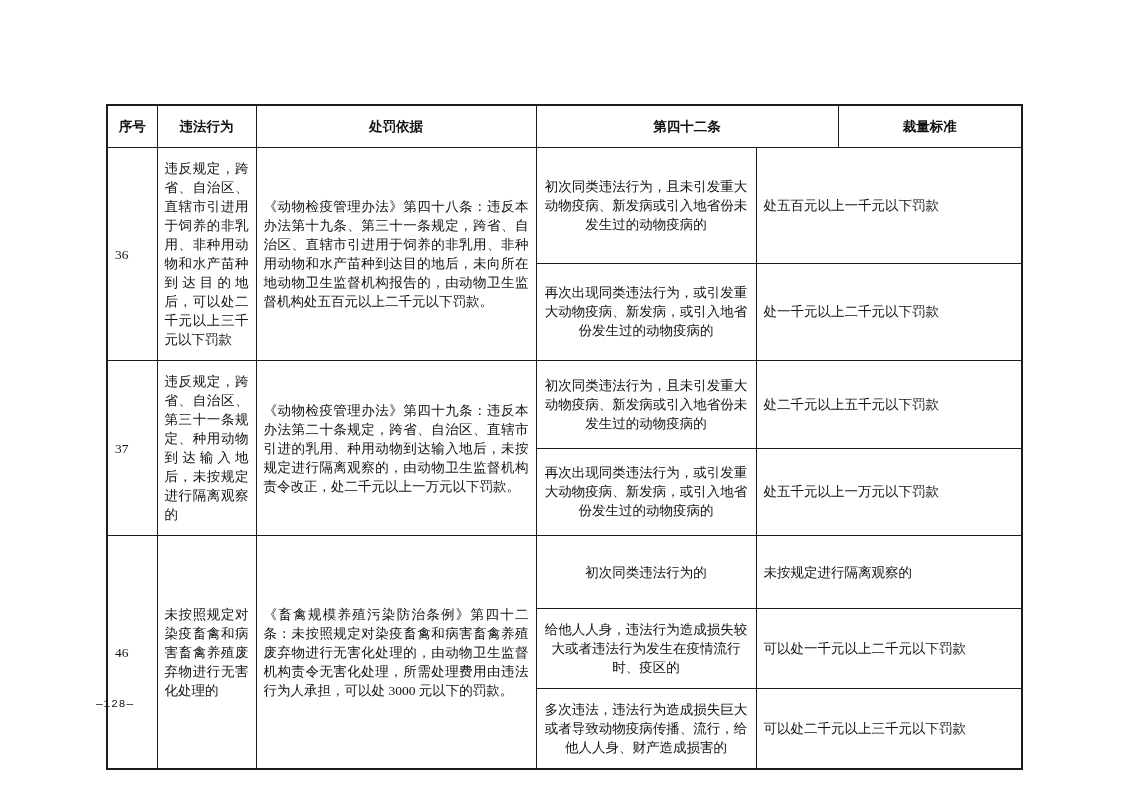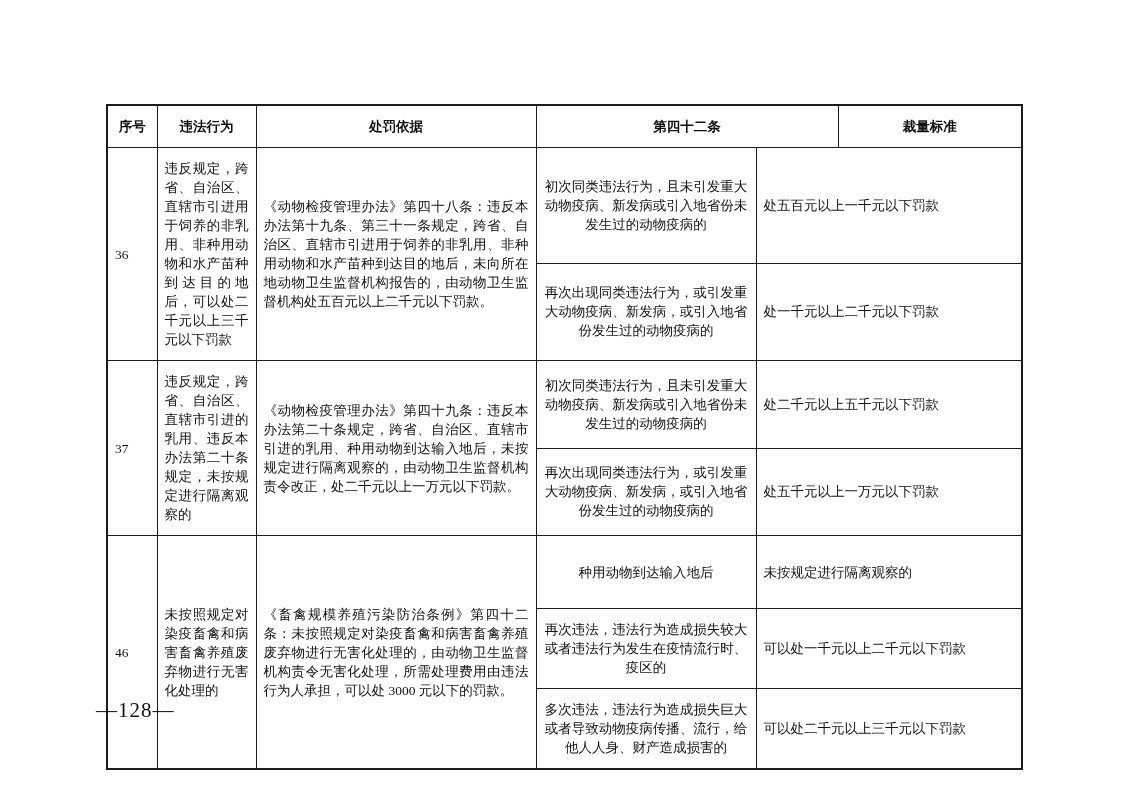--- a/index.html
+++ b/index.html
@@ -38,22 +38,22 @@
     font-size:14px;line-height:22px;padding:6px 10px;margin-top:39px;
   }
   td.c-circ{
     text-align:center;font-size:13.5px;line-height:19px;padding:4px 8px;
   }
   td.c-std{
     text-align:left;font-size:13.5px;line-height:19px;padding:4px 10px;margin-left:24px;
   }
   .page-number{
     position:absolute;left:96px;top:698px;
-    font-size:21px;letter-spacing:1px;color:#111;
-    font-family:Liberation Serif, serif;
+    font-size:11px;letter-spacing:1px;color:#111;
+    font-family:Liberation Mono, monospace;
   }
 </style>
 </head>
 <body>
 
 <div class="page">
 
   <table class="penalty-table">
     <colgroup>
       <col style="width:50px">
@@ -80,39 +80,39 @@
       <td class="c-circ">初次同类违法行为，且未引发重大动物疫病、新发病或引入地省份未发生过的动物疫病的</td>
       <td class="c-std" colspan="2">处五百元以上一千元以下罚款</td>
     </tr>
     <tr style="height:83px">
       <td class="c-circ">再次出现同类违法行为，或引发重大动物疫病、新发病，或引入地省份发生过的动物疫病的</td>
       <td class="c-std" colspan="2">处一千元以上二千元以下罚款</td>
     </tr>
 
     <tr style="height:76px">
       <td class="c-num" rowspan="2">37</td>
-      <td class="c-behavior" rowspan="2">违反规定，跨省、自治区、直辖市引进的乳用、违反本办法第二十条规定，未按规定进行隔离观察的</td>
+      <td class="c-behavior" rowspan="2">违反规定，跨省、自治区、第三十一条规定、种用动物到达输入地后，未按规定进行隔离观察的</td>
       <td class="c-basis" rowspan="2">《动物检疫管理办法》第四十九条：违反本办法第二十条规定，跨省、自治区、直辖市引进的乳用、种用动物到达输入地后，未按规定进行隔离观察的，由动物卫生监督机构责令改正，处二千元以上一万元以下罚款。</td>
       <td class="c-circ">初次同类违法行为，且未引发重大动物疫病、新发病或引入地省份未发生过的动物疫病的</td>
       <td class="c-std" colspan="2">处二千元以上五千元以下罚款</td>
     </tr>
     <tr style="height:69px">
       <td class="c-circ">再次出现同类违法行为，或引发重大动物疫病、新发病，或引入地省份发生过的动物疫病的</td>
       <td class="c-std" colspan="2">处五千元以上一万元以下罚款</td>
     </tr>
 
     <tr style="height:73px">
       <td class="c-num" rowspan="3">46</td>
       <td class="c-behavior" rowspan="3">未按照规定对染疫畜禽和病害畜禽养殖废弃物进行无害化处理的</td>
       <td class="c-basis" rowspan="3">《畜禽规模养殖污染防治条例》第四十二条：未按照规定对染疫畜禽和病害畜禽养殖废弃物进行无害化处理的，由动物卫生监督机构责令无害化处理，所需处理费用由违法行为人承担，可以处 3000 元以下的罚款。</td>
-      <td class="c-circ">种用动物到达输入地后</td>
+      <td class="c-circ">初次同类违法行为的</td>
       <td class="c-std" colspan="2">未按规定进行隔离观察的</td>
     </tr>
     <tr style="height:78px">
-      <td class="c-circ">再次违法，违法行为造成损失较大或者违法行为发生在疫情流行时、疫区的</td>
+      <td class="c-circ">给他人人身，违法行为造成损失较大或者违法行为发生在疫情流行时、疫区的</td>
       <td class="c-std" colspan="2">可以处一千元以上二千元以下罚款</td>
     </tr>
     <tr style="height:77px">
       <td class="c-circ">多次违法，违法行为造成损失巨大或者导致动物疫病传播、流行，给他人人身、财产造成损害的</td>
       <td class="c-std" colspan="2">可以处二千元以上三千元以下罚款</td>
     </tr>
   </tbody>
     </table>
 
   <div class="page-number">—128—</div>

